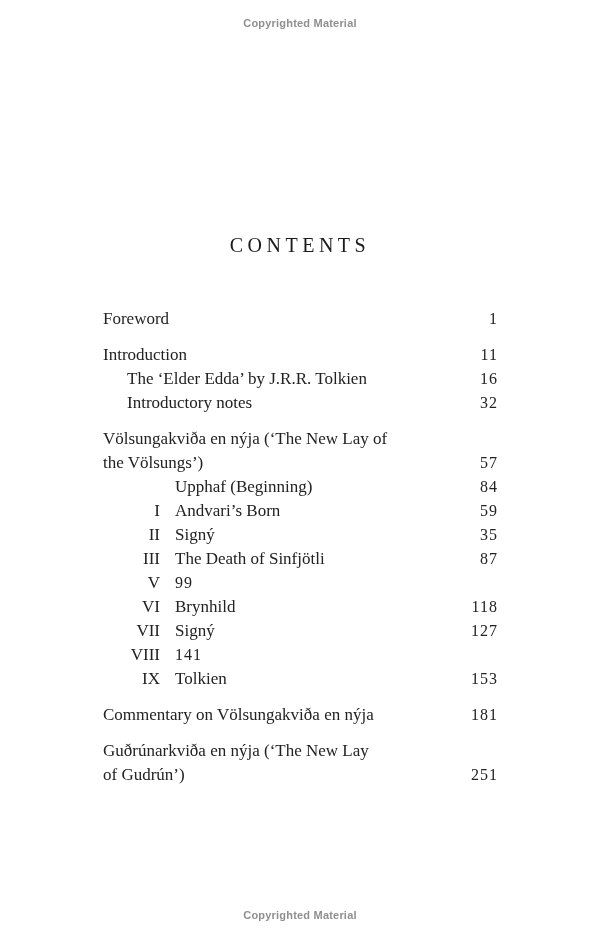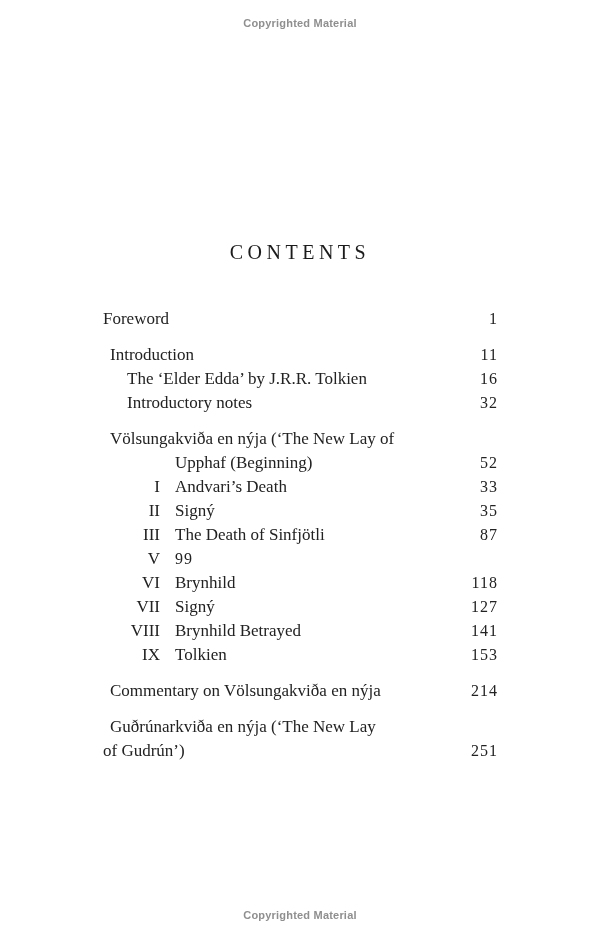--- a/index.html
+++ b/index.html
@@ -27,40 +27,40 @@
     color: #8f8f8f;
     letter-spacing: 0.2px;
   }
   .copyright-notice.top { top: 17px; }
   .copyright-notice.bottom { top: 909px; }
   .book-title {
     position: absolute;
     top: 234px;
     left: 0;
     right: 0;
-    margin: 7px;
+    margin: 0;
     text-align: center;
     font-size: 20px;
     font-weight: normal;
     letter-spacing: 4.5px;
     color: #1b1b1b;
   }
   .toc {
     position: absolute;
     top: 307px;
     left: 103px;
     width: 395px;
     font-size: 17px;
   }
   .row {
     display: flex;
     align-items: flex-start;
     line-height: 24px;
   }
-  .row.space { margin-top: 12px; margin-left: 7px; }
+  .row.space { margin-top: 12px; }
   .row.indent { padding-left: 24px; }
   .num {
     flex: none;
     width: 57px;
     margin-right: 15px;
     text-align: right;
   }
   .label { flex: 1; }
   .page-num {
     flex: none;
@@ -91,28 +91,32 @@
         <span class="page-num">16</span>
       </div>
       <div class="row indent">
         <span class="label">Introductory notes</span>
         <span class="page-num">32</span>
       </div>
       <div class="row space">
         <span class="label">Völsungakviða en nýja (‘The New Lay of</span>
       </div>
       <div class="row">
+        <span class="label">the Völsungs’)</span>
+        <span class="page-num">57</span>
+      </div>
+      <div class="row">
         <span class="num"></span>
         <span class="label">Upphaf (Beginning)</span>
-        <span class="page-num">52</span>
+        <span class="page-num">84</span>
       </div>
       <div class="row">
         <span class="num">I</span>
-        <span class="label">Andvari’s Death</span>
-        <span class="page-num">33</span>
+        <span class="label">Andvari’s Born</span>
+        <span class="page-num">59</span>
       </div>
       <div class="row">
         <span class="num">II</span>
         <span class="label">Signý</span>
         <span class="page-num">35</span>
       </div>
       <div class="row">
         <span class="num">III</span>
         <span class="label">The Death of Sinfjötli</span>
         <span class="page-num">87</span>
@@ -126,31 +130,30 @@
         <span class="label">Brynhild</span>
         <span class="page-num">118</span>
       </div>
       <div class="row">
         <span class="num">VII</span>
         <span class="label">Signý</span>
         <span class="page-num">127</span>
       </div>
       <div class="row">
         <span class="num">VIII</span>
-        <span class="label">Brynhild Betrayed</span>
         <span class="page-num">141</span>
       </div>
       <div class="row">
         <span class="num">IX</span>
         <span class="label">Tolkien</span>
         <span class="page-num">153</span>
       </div>
       <div class="row space">
         <span class="label">Commentary on Völsungakviða en nýja</span>
-        <span class="page-num">214</span>
+        <span class="page-num">181</span>
       </div>
       <div class="row space">
         <span class="label">Guðrúnarkviða en nýja (‘The New Lay</span>
       </div>
       <div class="row">
         <span class="label">of Gudrún’)</span>
         <span class="page-num">251</span>
       </div>
     </div>
 

